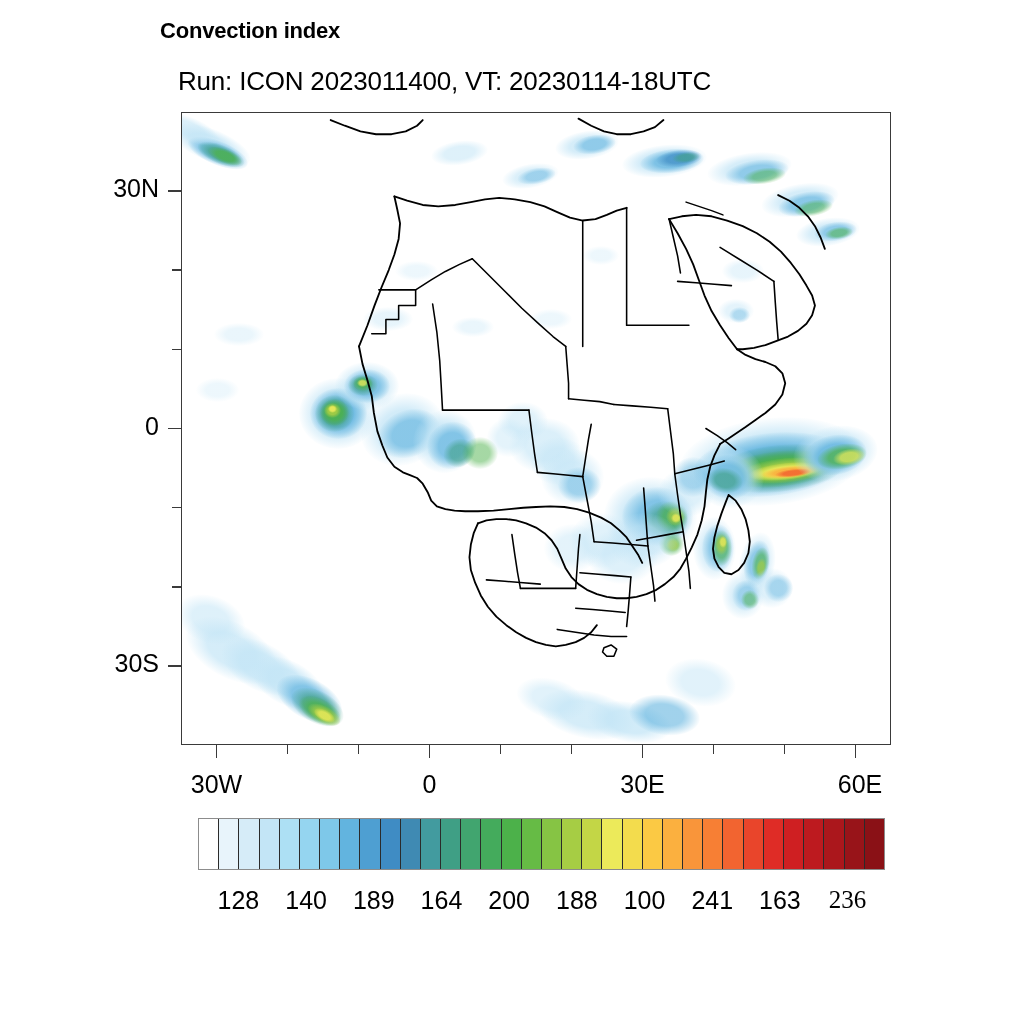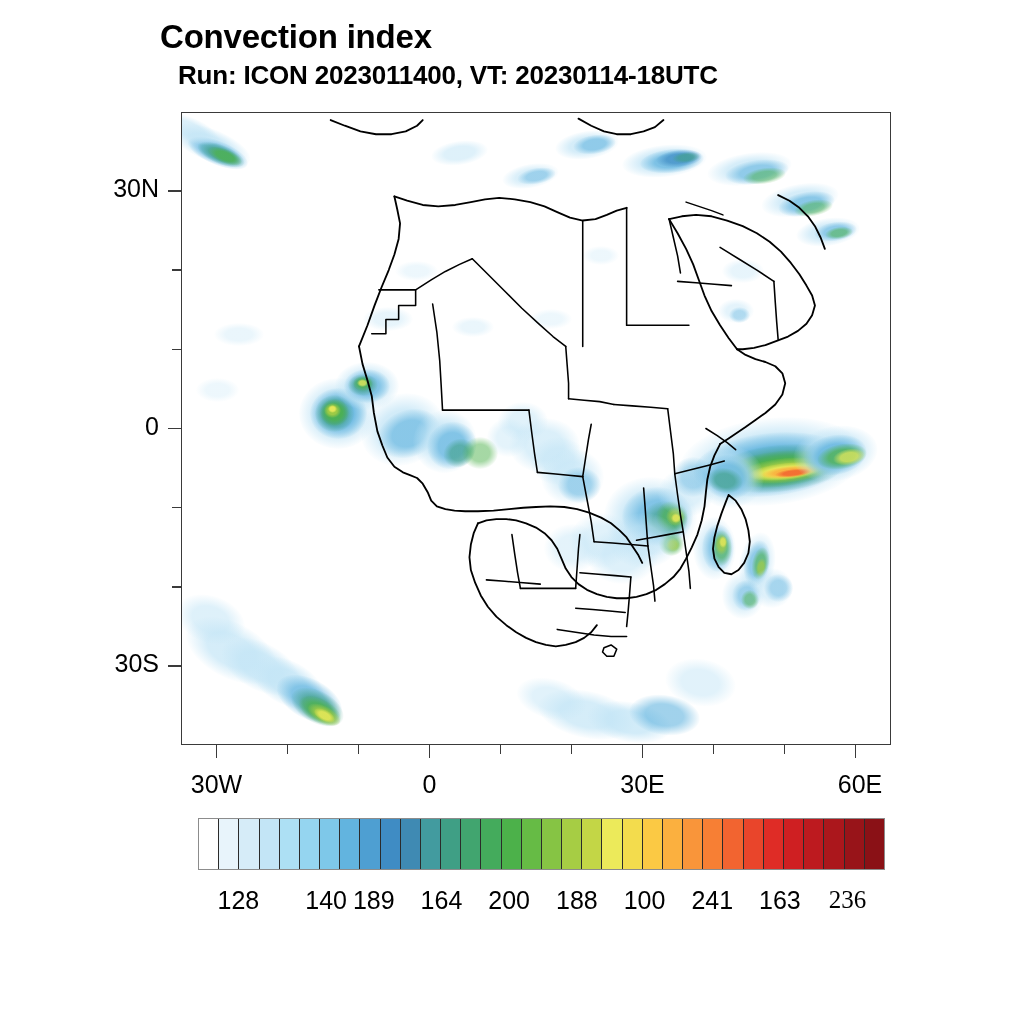--- a/index.html
+++ b/index.html
@@ -1,21 +1,21 @@
 <!DOCTYPE html>
 <html><head>
 <meta charset="utf-8">
 <style>
   html,body{margin:0;padding:0;background:#ffffff;}
   body{width:1024px;height:1024px;position:relative;overflow:hidden;
        font-family:"Liberation Sans","DejaVu Sans",sans-serif;color:#000;}
 
-  #title{position:absolute;left:160px;top:18px;font-size:33px;font-weight:bold;
+  #title{position:absolute;left:160px;top:18px;font-size:22px;font-weight:bold;
          letter-spacing:-0.2px;white-space:nowrap;}
-  #subtitle{position:absolute;left:178px;top:60px;font-size:26px;font-weight:bold;
+  #subtitle{position:absolute;left:178px;top:66px;font-size:26px;font-weight:normal;
             letter-spacing:-0.2px;white-space:nowrap;}
 
   
   #plot{position:absolute;left:181px;top:112px;width:710px;height:633px;
         border:1.6px solid #3a3a3a;box-sizing:border-box;background:#fff;overflow:hidden;}
   #mapsvg{position:absolute;left:0;top:0;width:100%;height:100%;}
   #fieldwrap{position:absolute;left:0;top:0;width:100%;height:100%;overflow:hidden;}
   .blob{position:absolute;border-radius:50%;}
 
   
@@ -326,21 +326,21 @@
     <div class="cell" style="background: rgb(233, 69, 43);"></div>
     <div class="cell" style="background: rgb(223, 44, 38);"></div>
     <div class="cell" style="background: rgb(207, 31, 34);"></div>
     <div class="cell" style="background: rgb(189, 26, 31);"></div>
     <div class="cell" style="background: rgb(171, 23, 28);"></div>
     <div class="cell" style="background: rgb(152, 20, 25);"></div>
     <div class="cell" style="background: rgb(138, 17, 22);"></div>
   </div>
 <div id="cblab-layer">
     <div class="cblab" style="left: 188.412px; width: 100px;">128</div>
-    <div class="cblab" style="left: 256.101px; width: 100px; padding-left: 20px;">140</div>
+    <div class="cblab" style="left: 256.101px; width: 100px;">140</div>
     <div class="cblab" style="left: 323.791px; width: 100px;">189</div>
     <div class="cblab" style="left: 391.481px; width: 100px;">164</div>
     <div class="cblab" style="left: 459.171px; width: 100px;">200</div>
     <div class="cblab" style="left: 526.86px; width: 100px;">188</div>
     <div class="cblab" style="left: 594.55px; width: 100px;">100</div>
     <div class="cblab" style="left: 662.24px; width: 100px;">241</div>
     <div class="cblab" style="left: 729.929px; width: 100px;">163</div>
     <div class="cblab" style="left: 797.619px; width: 100px; font-family: Liberation Serif, serif;">236</div>
   </div>
 

